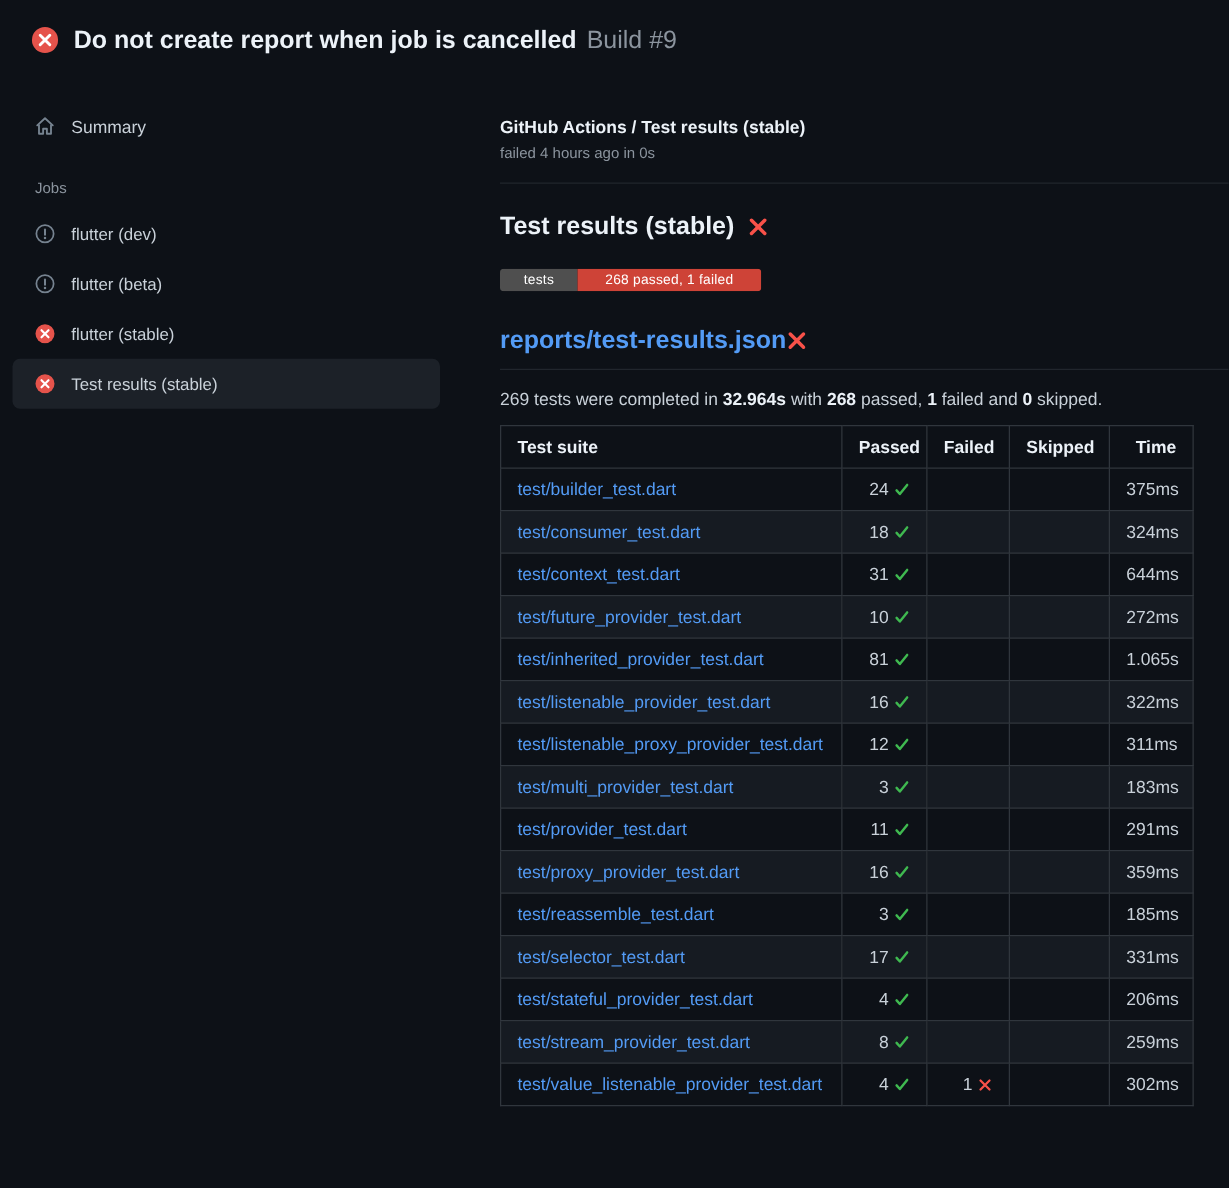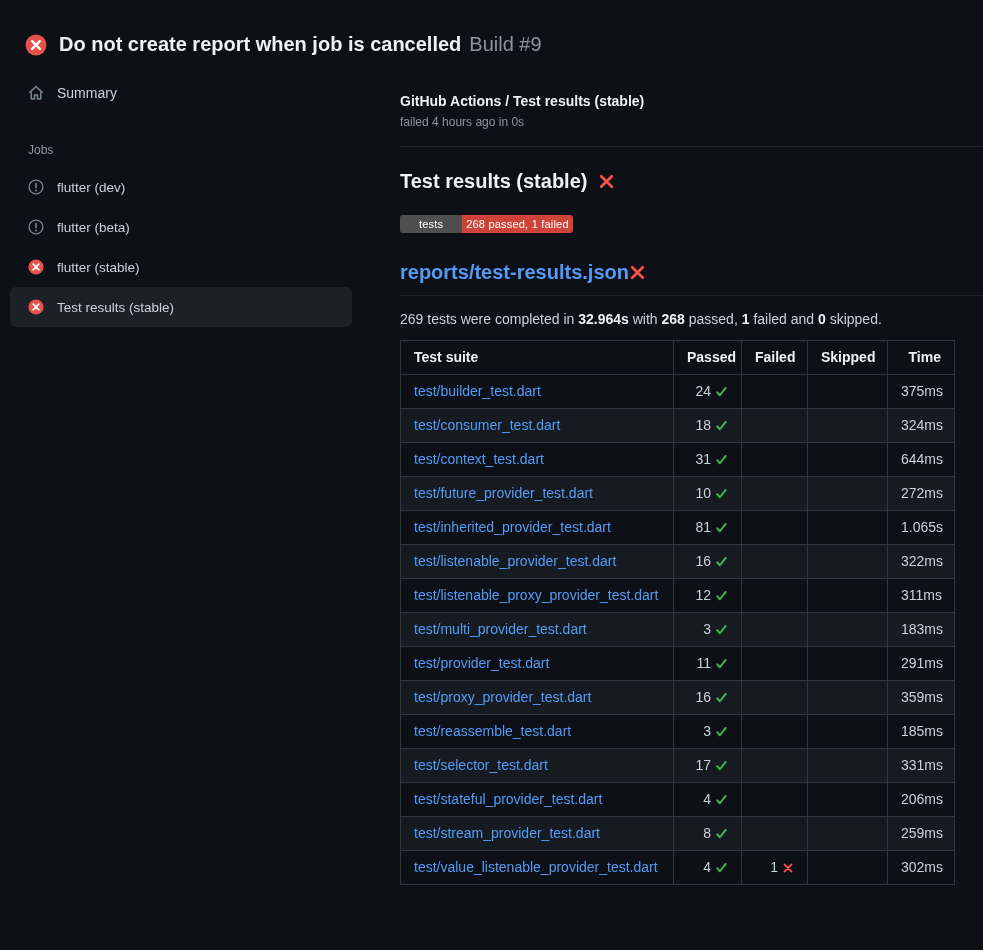--- a/index.html
+++ b/index.html
@@ -22,46 +22,46 @@
   *{box-sizing:border-box}
   html,body{margin:0;padding:0}
   body{
     width:983px;height:950px;overflow:hidden;
     background:var(--background);color:var(--text);
     font-family:"Liberation Sans",sans-serif;
   }
   a{cursor:pointer}
 
   
-  .app-header{display:flex;align-items:flex-end;padding:8px 25px 0;height:56px}
+  .app-header{display:flex;align-items:center;padding:8px 25px 0;height:56px}
   .hx{width:22px;height:22px;margin-right:12px;flex:none;color:var(--fill-red);display:inline-flex}
   .run-title{font-size:20px;font-weight:700;color:var(--text-bright);white-space:nowrap}
   .run-build{font-size:20px;font-weight:400;color:var(--text-muted);margin-left:8px;white-space:nowrap}
 
   
   .layout{display:flex;align-items:flex-start}
   .sidebar{width:368px;flex:none;padding:29px 16px 0 10px}
-  .summary-item{display:flex;gap:13px;height:32px;padding:0 10px 0 18px;border-radius:6px;font-size:14px;color:var(--text);cursor:pointer}
+  .summary-item{display:flex;align-items:center;gap:13px;height:32px;padding:0 10px 0 18px;border-radius:6px;font-size:14px;color:var(--text);cursor:pointer}
   .summary-item .s-icon{width:16px;height:16px;color:var(--neutral-gray);display:inline-flex;flex:none}
   .jobs-heading{font-size:12px;color:var(--text-muted);margin:26px 0 10px 18px}
   .job-item{display:flex;align-items:center;gap:13px;height:40px;padding:0 10px 0 18px;border-radius:6px;font-size:13.5px;color:var(--text);cursor:pointer}
   .job-item.selected{background:var(--selected-bg)}
   .status-icon{width:16px;height:16px;flex:none;display:inline-flex}
 
   
   .main{flex:1;min-width:0;padding:37px 0 0 32px}
   .breadcrumb{font-size:14px;font-weight:700;color:var(--text-bright)}
   .status-line{font-size:12px;color:var(--text-muted);margin-top:6px}
   .divider{border:none;border-top:1px solid var(--divider);margin:17px 0 0}
   h2.check-title{display:flex;align-items:center;gap:11px;margin:23px 0 0;font-size:20px;font-weight:700;color:var(--text-bright)}
   .h-cross{color:var(--failure-red);display:inline-flex;align-items:center}
 
   .badge{display:inline-flex;margin-top:22px;font-size:11px;line-height:12px;border-radius:3px;overflow:hidden;color:#fff;letter-spacing:.2px}
   .badge .k{background:var(--badge-label-bg);padding:3px 19px}
-  .badge .v{background:var(--badge-value-bg);padding:3px 4px}
+  .badge .v{background:var(--badge-value-bg);padding:3px 22px}
 
   h2.report-title{display:flex;align-items:center;margin:28px 0 0;padding-bottom:11px;border-bottom:1px solid var(--divider);font-size:20px;font-weight:700}
   .report-link{color:var(--link-blue);text-decoration:none}
 
   .summary-sentence{margin:15px 0 0;font-size:14px;color:var(--text)}
   .summary-sentence strong{color:var(--text-bright);font-weight:700}
 
   
   table{border-collapse:collapse;margin-top:13px;table-layout:fixed;width:554px;font-size:14px}
   th,td{border:1px solid var(--border);padding:7px 13px;line-height:19px;overflow:hidden;white-space:nowrap}

